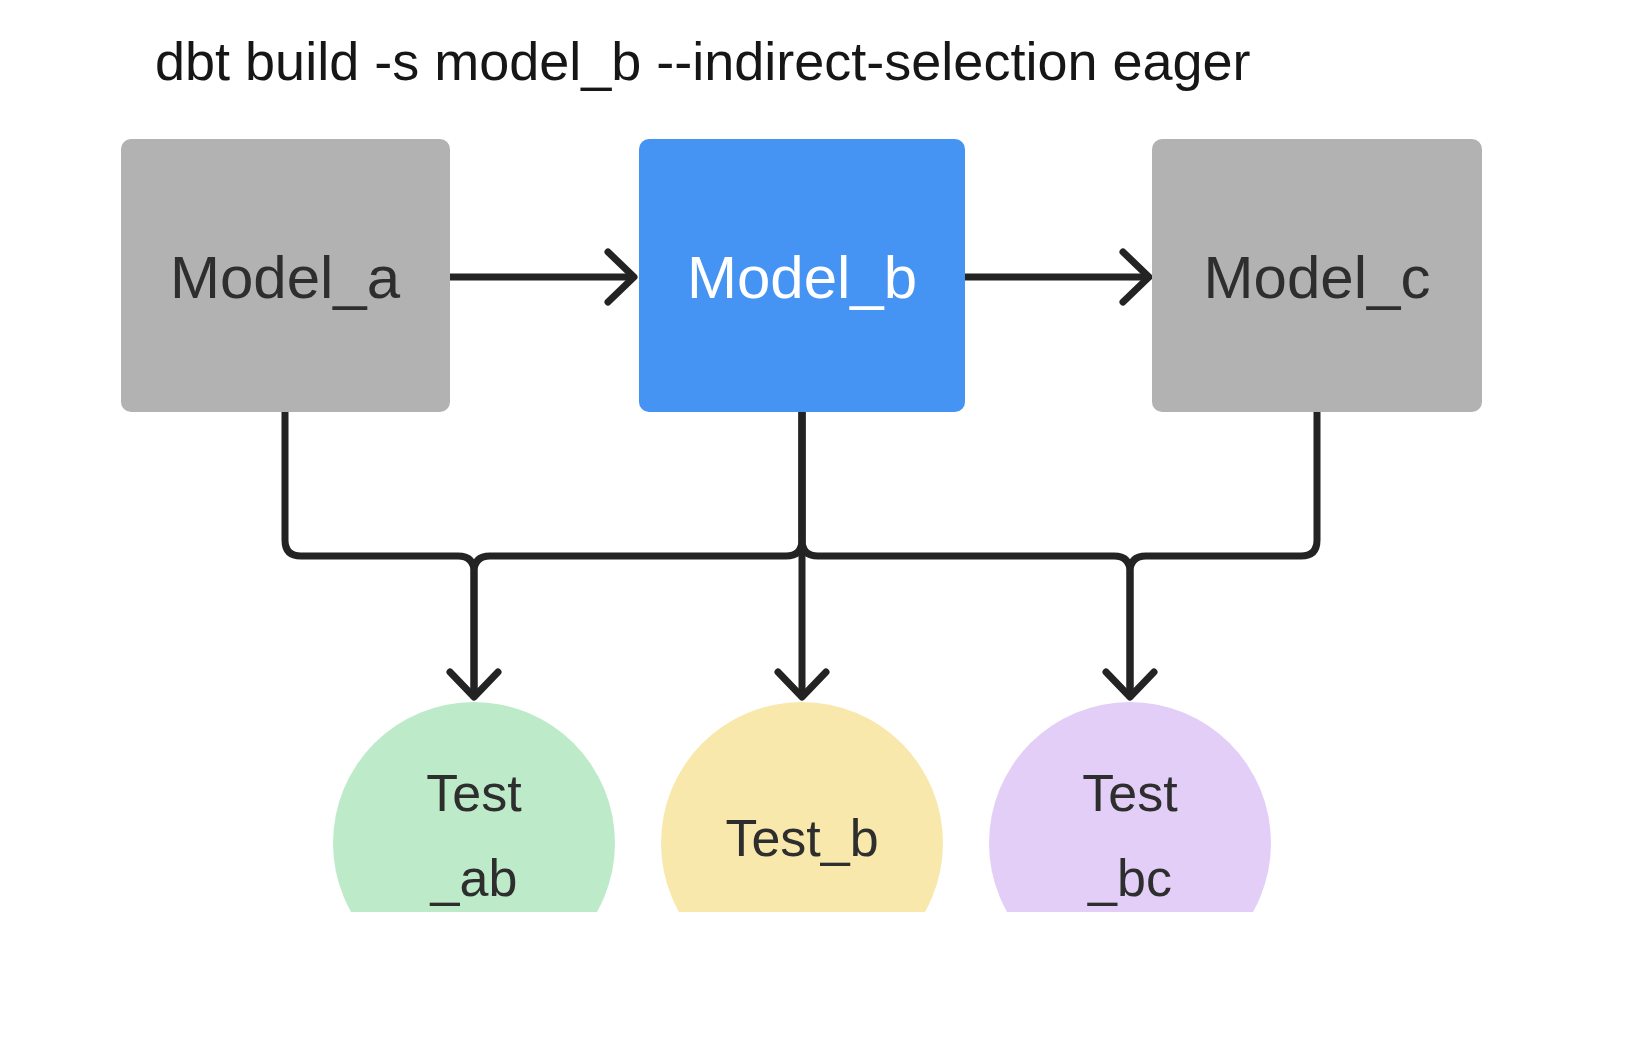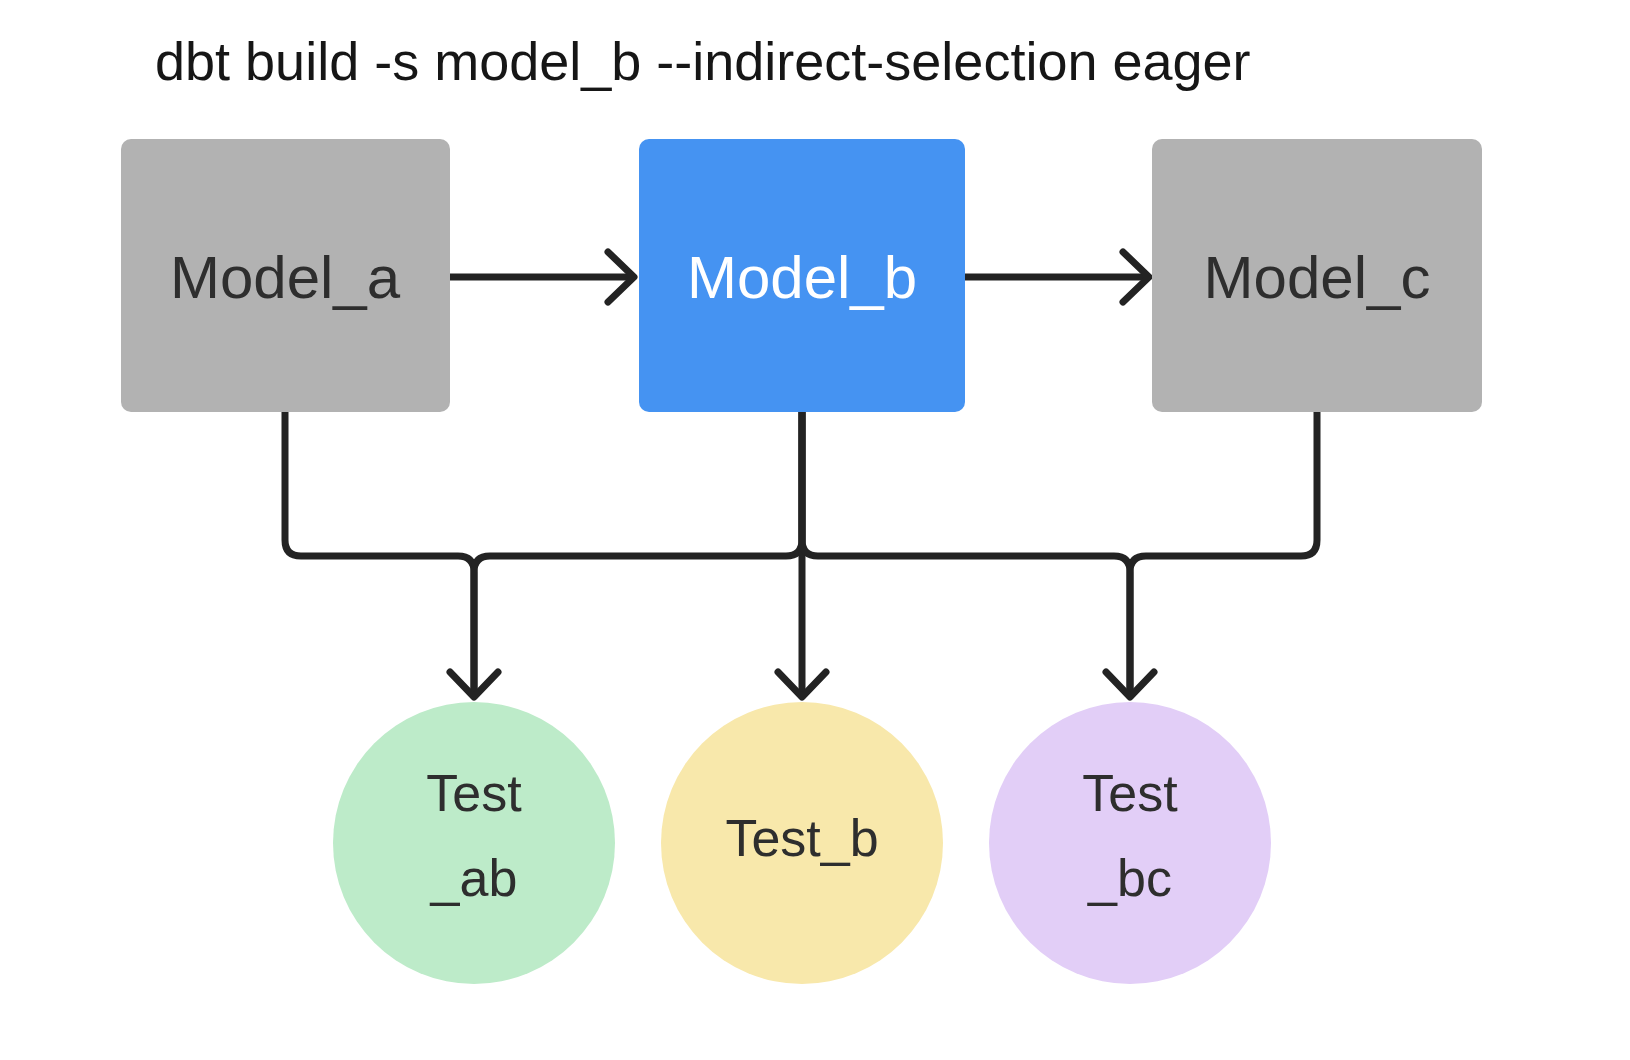--- a/index.html
+++ b/index.html
@@ -1,19 +1,19 @@
 <!DOCTYPE html>
 <html><head>
 <meta charset="utf-8">
 <style>
   html, body { margin: 0; padding: 0; background: #ffffff; }
   .stage {
     position: relative;
     width: 1630px;
-    height: 1060px;
+    height: 912px;
     background: #15803d;
     overflow: hidden;
     font-family: "Liberation Sans", sans-serif;
   }
   svg.dag { position: absolute; left: 0; top: 0; }
   svg text {
     font-family: "Liberation Sans", sans-serif;
     font-weight: 400;
   }
   .title-text { font-size: 54px; }

